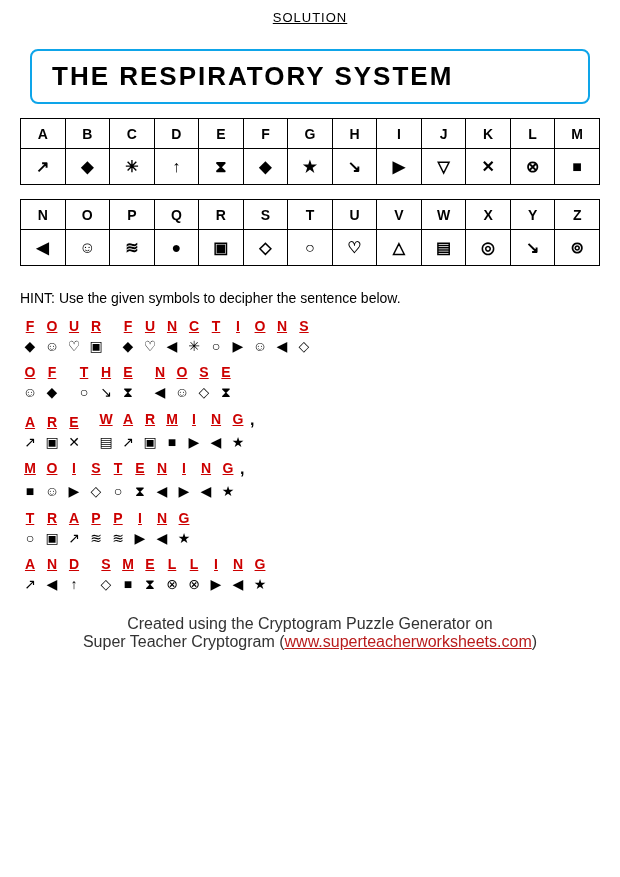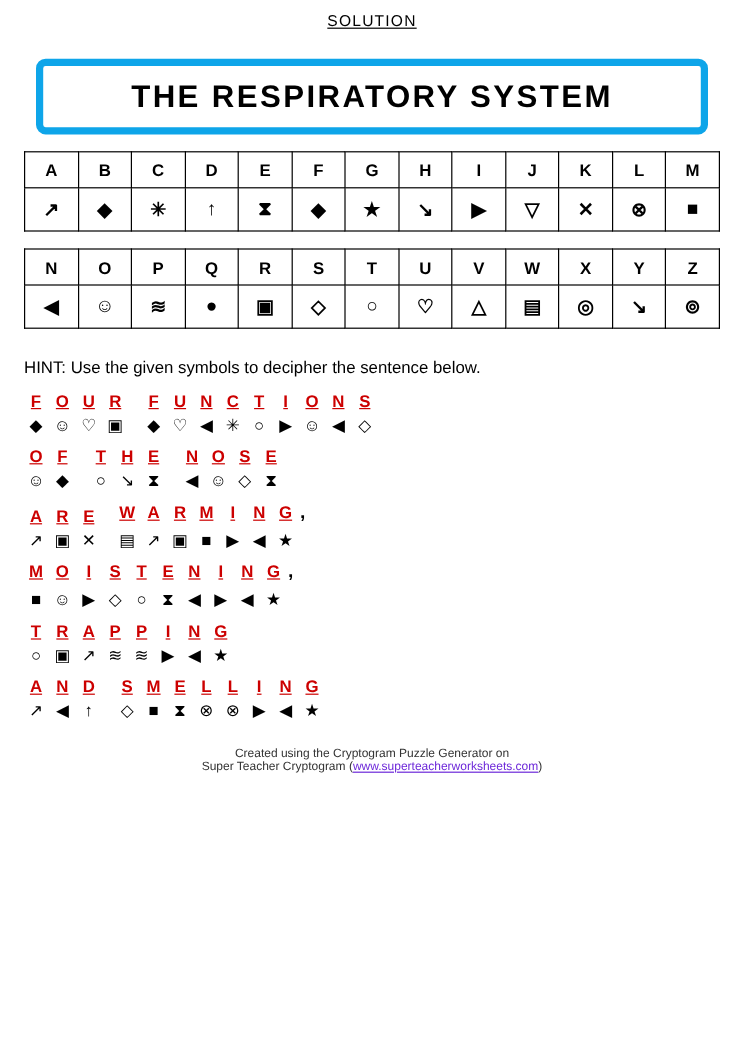--- a/index.html
+++ b/index.html
@@ -14,23 +14,23 @@
 
     .solution-label {
       text-align: center;
       text-decoration: underline;
       font-size: 13px;
       margin-bottom: 24px;
       letter-spacing: 1px;
     }
 
     .title-box {
-      border: 6px solid #0ea5e9;
+      border: 2px solid #0ea5e9;
       border-radius: 8px;
-      text-align: center;
+      text-align: left;
       padding: 10px 20px;
       margin: 0 10px 14px 10px;
     }
 
     .title-box h1 {
       font-size: 26px;
       font-weight: 900;
       letter-spacing: 2px;
     }
 
@@ -106,27 +106,27 @@
 
     .punctuation {
       font-size: 16px;
       font-weight: bold;
       align-self: flex-end;
       padding-bottom: 2px;
     }
 
     .footer {
       text-align: center;
-      font-size: 10px;
+      font-size: 16px;
       margin-top: 20px;
       color: #333;
     }
 
     .footer a {
-      color: #6d28d9;
+      color: #b91c1c;
     }
 
     table.cipher-table {
       margin-left: 0;
       margin-right: 0;
     }
   </style>
 </head>
 <body>
 

